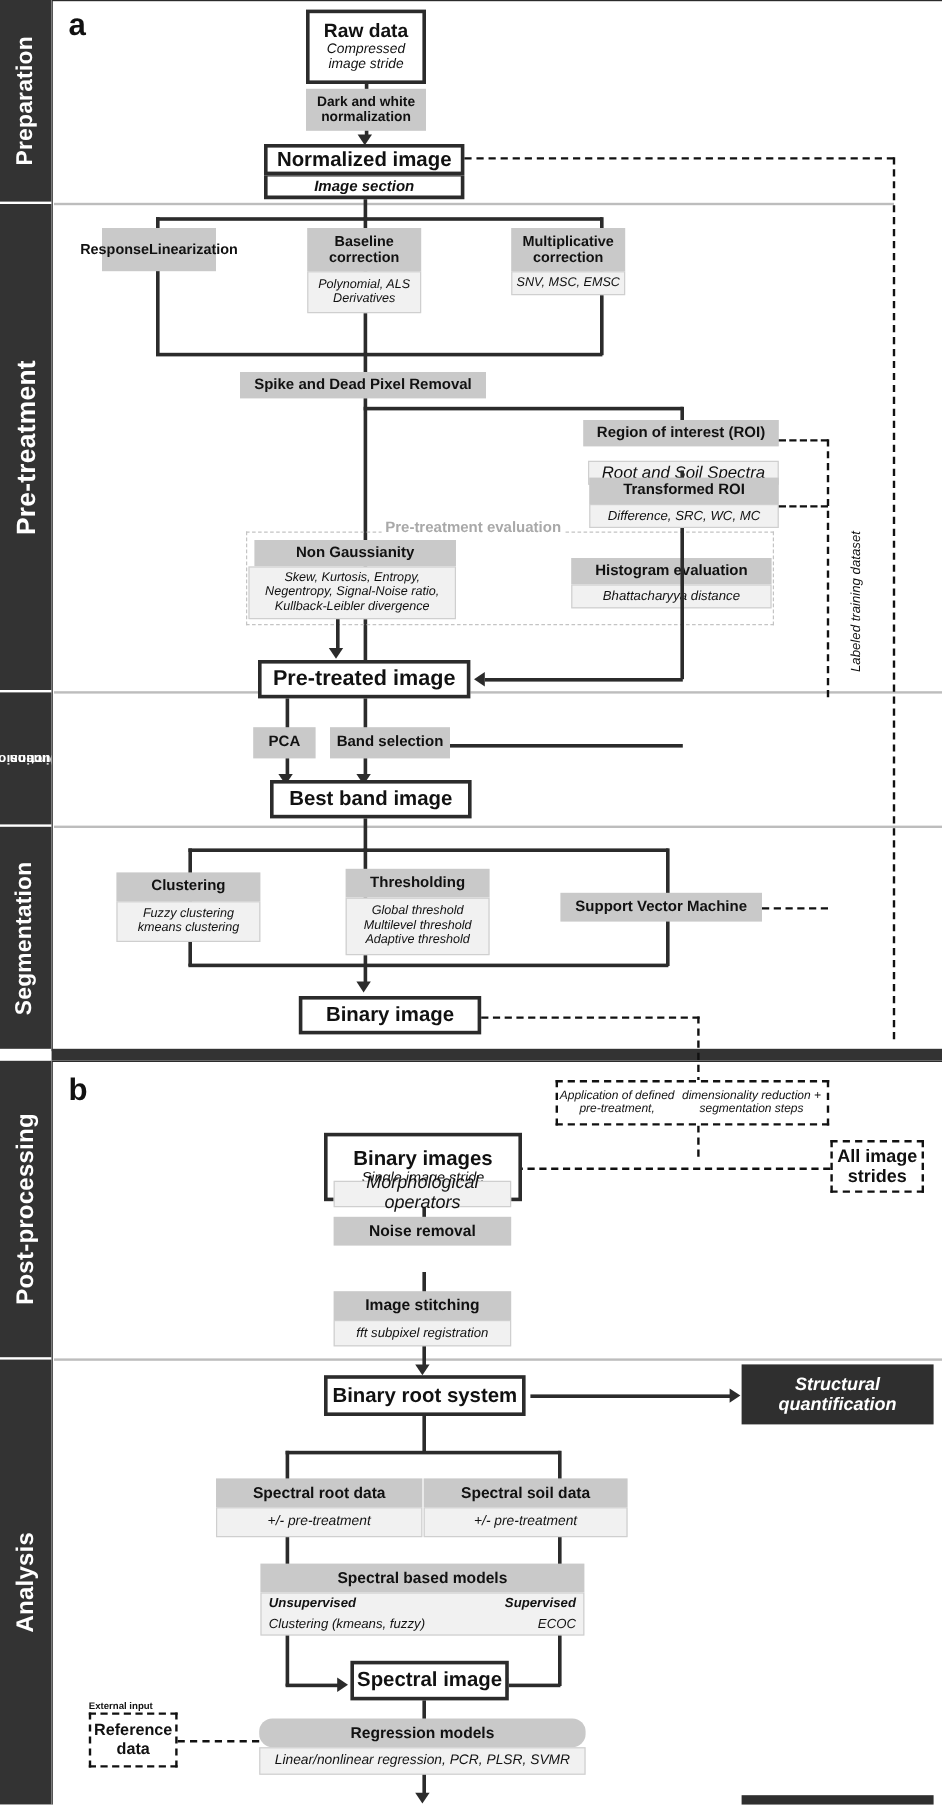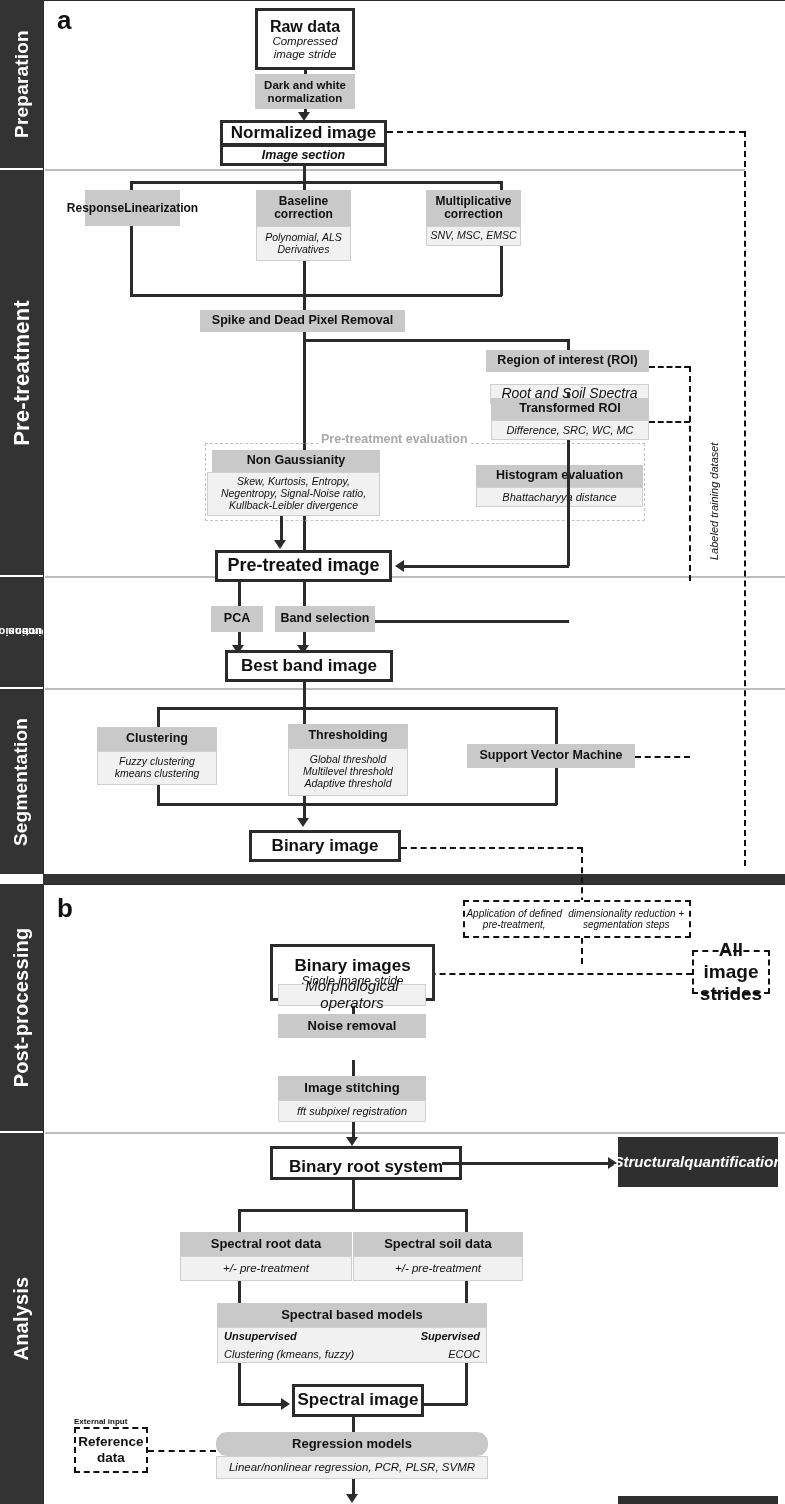--- a/index.html
+++ b/index.html
@@ -262,21 +262,21 @@
   </div>
 
   <div class="dln dlnh" style="left:401px;top:847px;width:182px;"></div>
   <div class="dln dlnv" style="left:581px;top:847px;height:117px;"></div>
 
   <div class="node dashbox" style="left:463px;top:900px;width:228px;height:38px;flex-direction:row;font-size:10px;font-style:italic;">
     <span>Application of defined pre-treatment,</span>
     <span>dimensionality reduction + segmentation steps</span>
   </div>
 
-  <div class="node dashbox" style="left:692px;top:950px;width:78px;height:44px;flex-direction:column;font-size:19px;font-weight:bold;">
+  <div class="node dashbox" style="left:692px;top:950px;width:78px;height:44px;flex-direction:column;font-size:15px;font-weight:bold;">
     <span>All image</span>
     <span>strides</span>
   </div>
 
   <div class="dln dlnh" style="left:410px;top:973px;width:282px;"></div>
   <div class="arrow aleft" style="left:401px;top:967px;"></div>
 
   <div class="node hardbox" style="left:270px;top:944px;width:165px;height:57px;flex-direction:column;font-size:17px;">
     <span>Binary images</span>
     <span style="font-style:italic;font-weight:normal;font-size:12px;">Single image stride</span>
@@ -296,27 +296,27 @@
   <div class="node hdr" style="left:278px;top:1076px;width:148px;height:24px;font-size:13px;">
     <span>Image stitching</span>
   </div>
   <div class="node sub" style="left:278px;top:1100px;width:148px;height:22px;font-size:11px;">
     <span>fft subpixel registration</span>
   </div>
 
   <div class="ln lnv" style="left:352px;top:1122px;height:18px;"></div>
   <div class="arrow adown" style="left:346px;top:1137px;"></div>
 
-  <div class="node hardbox" style="left:270px;top:1146px;width:192px;height:34px;font-size:17px;align-items:flex-end;">
+  <div class="node hardbox" style="left:270px;top:1146px;width:168px;height:34px;font-size:17px;">
     <span>Binary root system</span>
   </div>
 
   <div class="ln lnh" style="left:442px;top:1162px;width:169px;"></div>
   <div class="arrow aright" style="left:608px;top:1157px;"></div>
-  <div class="node darkbox" style="left:618px;top:1137px;width:160px;height:50px;flex-direction:row;font-size:15px;">
+  <div class="node darkbox" style="left:618px;top:1137px;width:160px;height:50px;flex-direction:column;font-size:15px;">
     <span>Structural</span>
     <span>quantification</span>
   </div>
 
   <div class="ln lnv" style="left:352px;top:1180px;height:31px;"></div>
   <div class="ln lnh" style="left:238px;top:1209px;width:229px;"></div>
   <div class="ln lnv" style="left:238px;top:1209px;height:24px;"></div>
   <div class="ln lnv" style="left:465px;top:1209px;height:24px;"></div>
 
   <div class="node hdr" style="left:180px;top:1232px;width:172px;height:24px;font-size:13px;">

